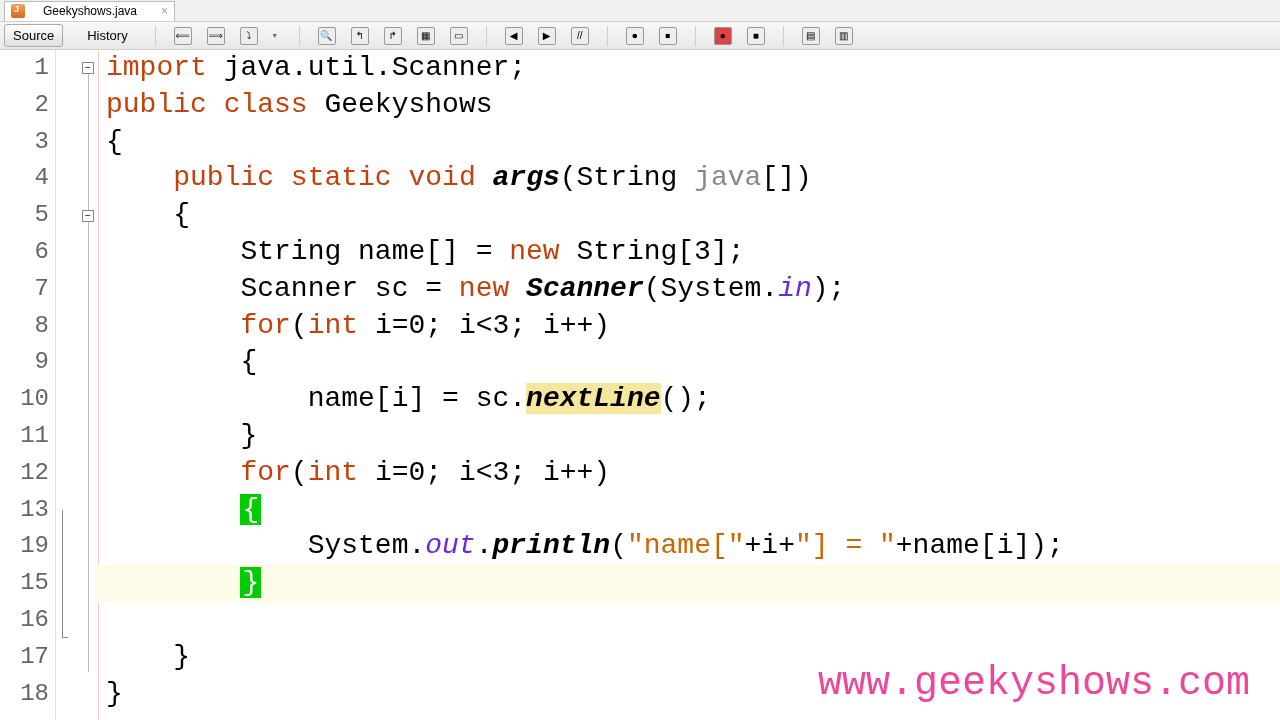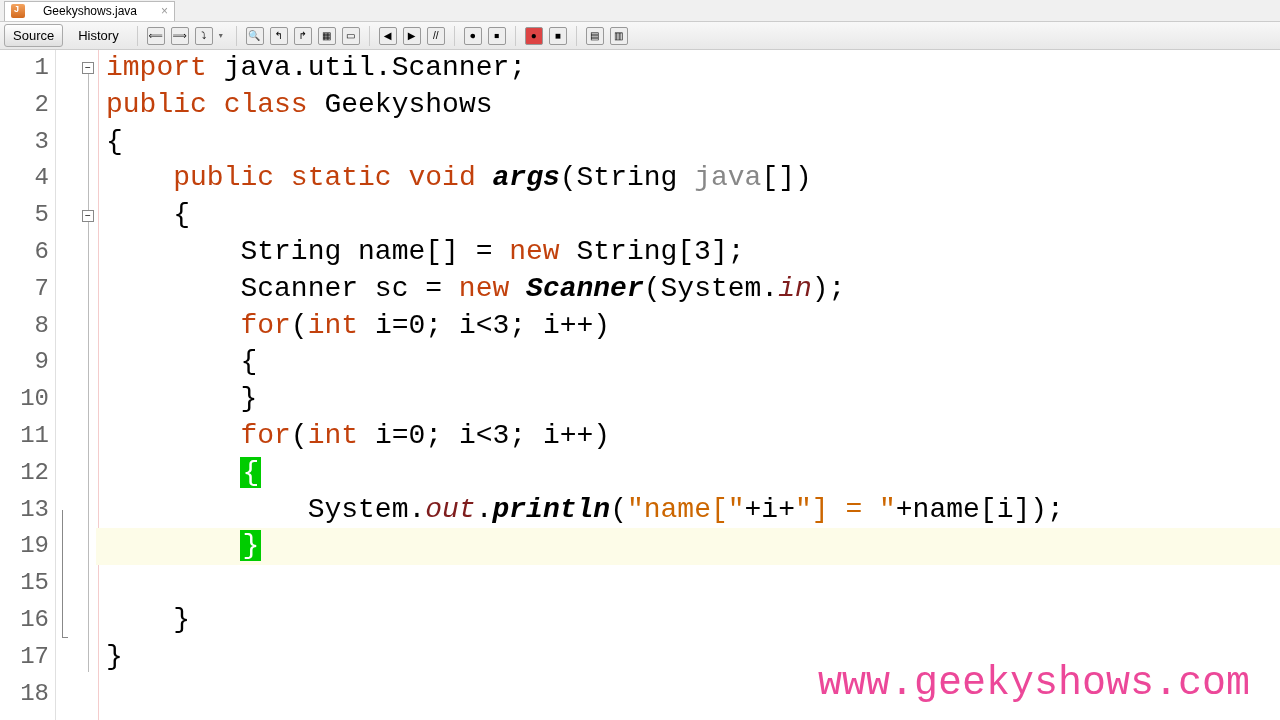--- a/index.html
+++ b/index.html
@@ -6,21 +6,21 @@
 body { font-family: Arial, sans-serif; background: #fff; width: 1280px; height: 720px; overflow: hidden; position: relative; }
 
 
 .tab-bar { height: 22px; background: #f0f0f0; border-bottom: 1px solid #ccc; display: flex; align-items: center; padding-left: 4px; }
 .tab { display: flex; align-items: center; background: #fff; border: 1px solid #bbb; border-bottom: none; padding: 2px 6px; font-size: 12px; height: 20px; gap: 18px; }
 .tab-icon { width: 14px; height: 14px; background: linear-gradient(#f4a460, #d2691e); border-radius: 2px; display: inline-block; position: relative; }
 .tab-icon::after { content: "J"; position: absolute; font-size: 9px; font-weight: bold; color: #fff; left: 3px; top: 0; }
 .tab-close { margin-left: 6px; color: #999; font-size: 12px; cursor: pointer; }
 
 
-.toolbar { height: 28px; background: linear-gradient(#f8f8f8, #e8e8e8); border-bottom: 1px solid #ccc; display: flex; align-items: center; padding: 0 4px; gap: 6px; }
+.toolbar { height: 28px; background: linear-gradient(#f8f8f8, #e8e8e8); border-bottom: 1px solid #ccc; display: flex; align-items: center; padding: 0 4px; gap: 15px; }
 .tool-btn { display: flex; align-items: center; padding: 3px 8px; font-size: 13px; border: 1px solid transparent; cursor: pointer; border-radius: 3px; }
 .tool-btn.active { background: linear-gradient(#fff, #e0e0e0); border: 1px solid #aaa; }
 .tool-sep { width: 1px; height: 20px; background: #ccc; margin: 0 3px; }
 .tool-icon { width: 18px; height: 18px; border: 1px solid #999; background: #eee; cursor: pointer; border-radius: 2px; display: inline-flex; align-items: center; justify-content: center; font-size: 10px; }
 .tool-arrow { width: 8px; font-size: 8px; color: #666; cursor: pointer; }
 
 
 .editor { display: flex; height: calc(100% - 50px); }
 .gutter { width: 56px; background: #fff; border-right: 1px solid #e0e0e0; text-align: right; padding-right: 6px; }
 .gutter div { height: 36.8px; line-height: 36.8px; font-family: "Courier New", monospace; font-size: 24px; color: #666; }
@@ -28,21 +28,21 @@
 .fold-box { position: absolute; width: 12px; height: 12px; border: 1px solid #888; background: #fff; font-size: 10px; line-height: 10px; text-align: center; left: 26px; cursor: pointer; }
 .fold-line { position: absolute; border-left: 1px solid #bbb; left: 32px; }
 .fold-line2 { position: absolute; border-left: 1px solid #888; left: 6px; }
 .fold-corner { position: absolute; border-left: 1px solid #888; border-bottom: 1px solid #888; left: 6px; width: 6px; }
 
 .code { flex: 1; font-family: "Courier New", monospace; font-size: 28px; position: relative; }
 .line { height: 36.8px; line-height: 36.8px; white-space: pre; padding-left: 10px; position: relative; }
 .line.hl { background: #fdfce8; }
 .kw { color: #c2410c; }
 .fn { font-weight: bold; font-style: italic; }
-.fld { color: #7f1d1d; font-style: italic; }
+.fld { color: #6d28d9; font-style: italic; }
 .str { color: #cc6600; }
 .mark { background: #f5e79e; }
 .brace-match { background: #00cc00; color: #fff; padding: 0 2px; }
 
 
 .guide { position: absolute; width: 1px; background: #f4cccc; top: 0; bottom: 0; }
 
 .watermark { position: absolute; bottom: 14px; right: 30px; font-family: Liberation Mono, monospace; font-size: 40px; color: #ec4899; font-weight: normal; }
 </style>
 </head>
@@ -121,20 +121,21 @@
 
     <div class="line"><span class="kw">import</span><span> java.util.Scanner;</span></div>
     <div class="line"><span class="kw">public</span> <span class="kw">class</span><span> Geekyshows</span></div>
     <div class="line"><span>{</span></div>
     <div class="line">    <span class="kw">public</span> <span class="kw">static</span> <span class="kw">void</span> <span class="fn">args</span><span>(String </span><span style="color:#888">java</span><span>[])</span></div>
     <div class="line">    <span>{</span></div>
     <div class="line">        <span>String name[] = </span><span class="kw">new</span><span> String[</span><span>3</span><span>];</span></div>
     <div class="line">        <span>Scanner sc = </span><span class="kw">new</span><span> </span><span class="fn">Scanner</span><span>(System.</span><span class="fld">in</span><span>);</span></div>
     <div class="line">        <span class="kw">for</span><span>(</span><span class="kw">int</span><span> i=</span><span>0</span><span>; i&lt;</span><span>3</span><span>; i++)</span></div>
     <div class="line">        <span>{</span></div>
+    <div class="line">            <span>name[i] = sc.</span><span class="mark fn">nextLine</span><span>();</span></div>
     <div class="line">        <span>}</span></div>
     <div class="line">        <span class="kw">for</span><span>(</span><span class="kw">int</span><span> i=</span><span>0</span><span>; i&lt;</span><span>3</span><span>; i++)</span></div>
     <div class="line">        <span class="brace-match">{</span></div>
     <div class="line">            <span>System.</span><span class="fld">out</span><span>.</span><span class="fn">println</span><span>(</span><span class="str">"name["</span><span>+i+</span><span class="str">"] = "</span><span>+name[i]);</span></div>
     <div class="line hl">        <span class="brace-match">}</span></div>
     <div class="line"> </div>
     <div class="line">    <span>}</span></div>
     <div class="line"><span>}</span></div>
   </div>
 </div>

